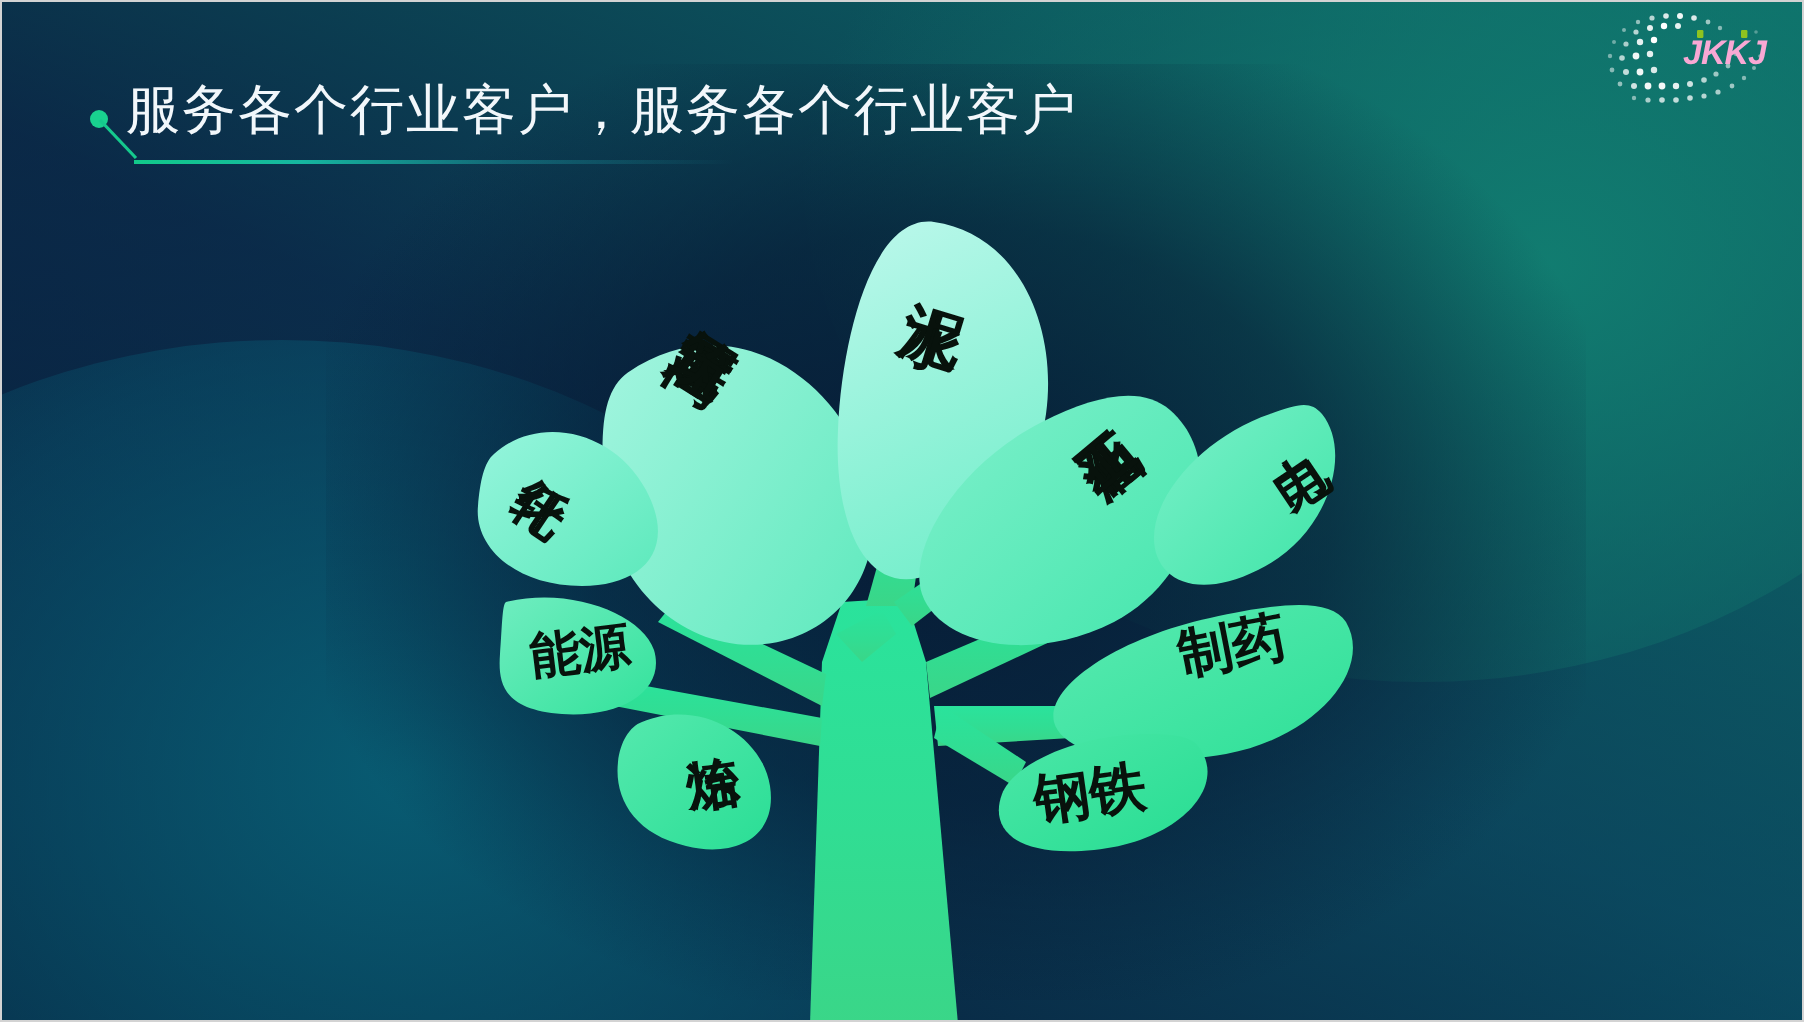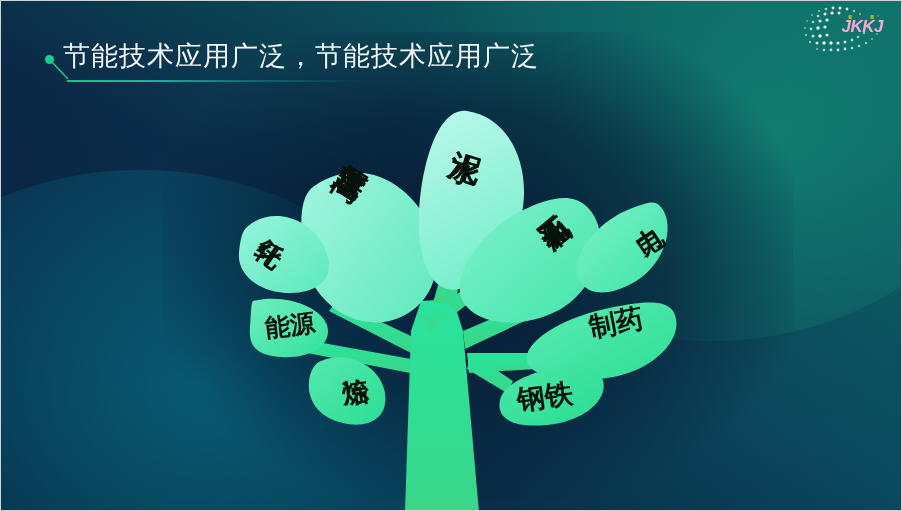--- a/index.html
+++ b/index.html
@@ -161,21 +161,21 @@
   <div class="bg-diag"></div>
   <div class="bg-corner-tr"></div>
   <div class="bg-corner-bl"></div>
   <div class="bg-center-dark"></div>
 
   <div class="title-block">
     <span class="title-dot"></span>
     <svg class="title-tick" width="24" height="22" viewBox="0 0 24 22">
       <line x1="1" y1="1" x2="19" y2="20" stroke="#15c98d" stroke-width="1.6"></line>
     </svg>
-    <div class="title-text">节能技术应用广泛，节能技术应用广泛</div>
+    <div class="title-text">服务各个行业客户，服务各个行业客户</div>
     <div class="title-underline"></div>
   </div>
 
   <div class="logo">
     <svg width="92" height="52" viewBox="0 0 92 52">
       <g fill="#ffffff">
         <circle cx="22" cy="6" r="1.1" opacity=".55"></circle>
         <circle cx="29" cy="4" r="1.3" opacity=".7"></circle>
         <circle cx="36" cy="3" r="1.4" opacity=".85"></circle>
         <circle cx="43" cy="3" r="1.5" opacity=".95"></circle>

